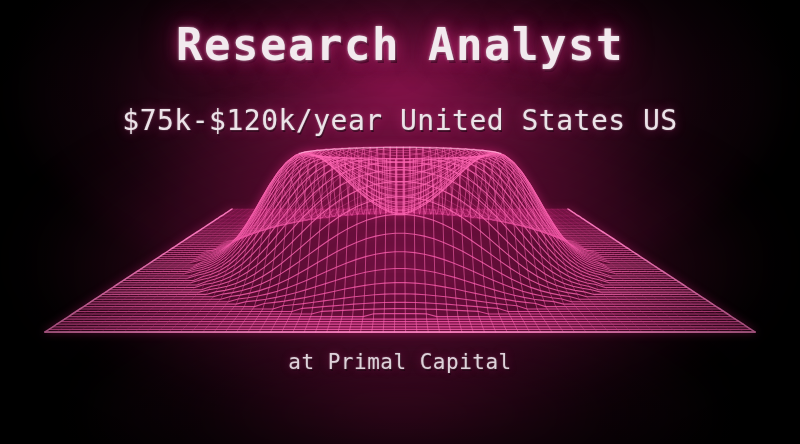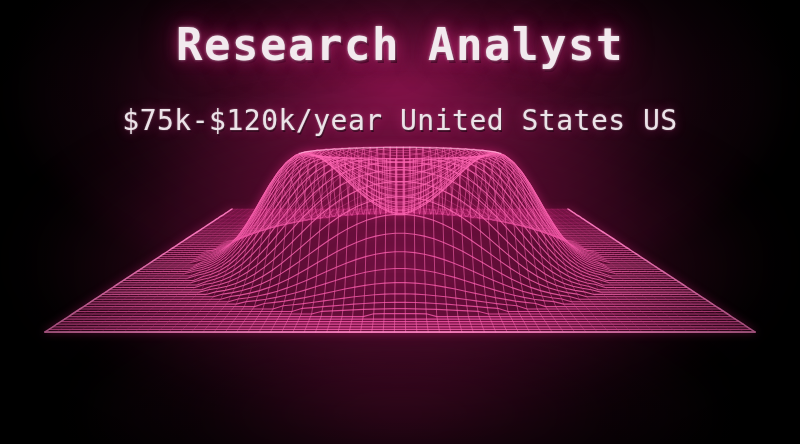--- a/index.html
+++ b/index.html
@@ -293,15 +293,16 @@
         <polyline points="232.0,209.0 231.3,209.5 230.2,210.2 228.8,211.1 227.3,212.1 225.7,213.1 224.0,214.3 222.2,215.5 220.2,216.7 218.2,218.1 216.1,219.4 214.0,220.9 211.7,222.3 209.4,223.8 207.1,225.4 204.7,227.0 202.2,228.6 199.7,230.3 197.1,232.0 194.5,233.7 191.8,235.4 189.1,237.2 186.3,239.0 183.5,240.9 180.7,242.7 177.8,244.6 174.9,246.6 171.9,248.5 168.9,250.5 165.9,252.5 162.8,254.5 159.7,256.6 156.6,258.6 153.4,260.7 150.2,262.8 146.9,265.0 143.7,267.1 140.4,269.3 137.0,271.5 133.7,273.7 130.3,275.9 126.8,278.2 123.4,280.4 119.9,282.7 116.4,285.0 112.9,287.4 109.3,289.7 105.7,292.1 102.1,294.4 98.5,296.8 94.8,299.2 91.1,301.7 87.4,304.1 83.7,306.6 79.9,309.0 76.1,311.5 72.3,314.0 68.5,316.6 64.6,319.1 60.7,321.6 56.8,324.2 52.9,326.8 49.0,329.4 45.0,332.0" fill="none" stroke="#ff7ec2" stroke-width="1.50" stroke-opacity="0.920" stroke-linecap="round"></polyline>
         <polyline points="568.0,209.0 568.7,209.5 569.8,210.2 571.2,211.1 572.7,212.1 574.3,213.1 576.0,214.3 577.8,215.5 579.8,216.7 581.8,218.1 583.9,219.4 586.0,220.9 588.3,222.3 590.6,223.8 592.9,225.4 595.3,227.0 597.8,228.6 600.3,230.3 602.9,232.0 605.5,233.7 608.2,235.4 610.9,237.2 613.7,239.0 616.5,240.9 619.3,242.7 622.2,244.6 625.1,246.6 628.1,248.5 631.1,250.5 634.1,252.5 637.2,254.5 640.3,256.6 643.4,258.6 646.6,260.7 649.8,262.8 653.1,265.0 656.3,267.1 659.6,269.3 663.0,271.5 666.3,273.7 669.7,275.9 673.2,278.2 676.6,280.4 680.1,282.7 683.6,285.0 687.1,287.4 690.7,289.7 694.3,292.1 697.9,294.4 701.5,296.8 705.2,299.2 708.9,301.7 712.6,304.1 716.3,306.6 720.1,309.0 723.9,311.5 727.7,314.0 731.5,316.6 735.4,319.1 739.3,321.6 743.2,324.2 747.1,326.8 751.0,329.4 755.0,332.0" fill="none" stroke="#ff7ec2" stroke-width="1.50" stroke-opacity="0.920" stroke-linecap="round"></polyline>
       </svg>
   </div>
 
   <div class="vignette"></div>
 
   <div class="text-layer">
     <div class="title">Research Analyst</div>
     <div class="subtitle">$75k-$120k/year United States US</div>
+    <div class="caption">at Primal Capital</div>
   </div>
 
 </div>
 
 </body></html>

